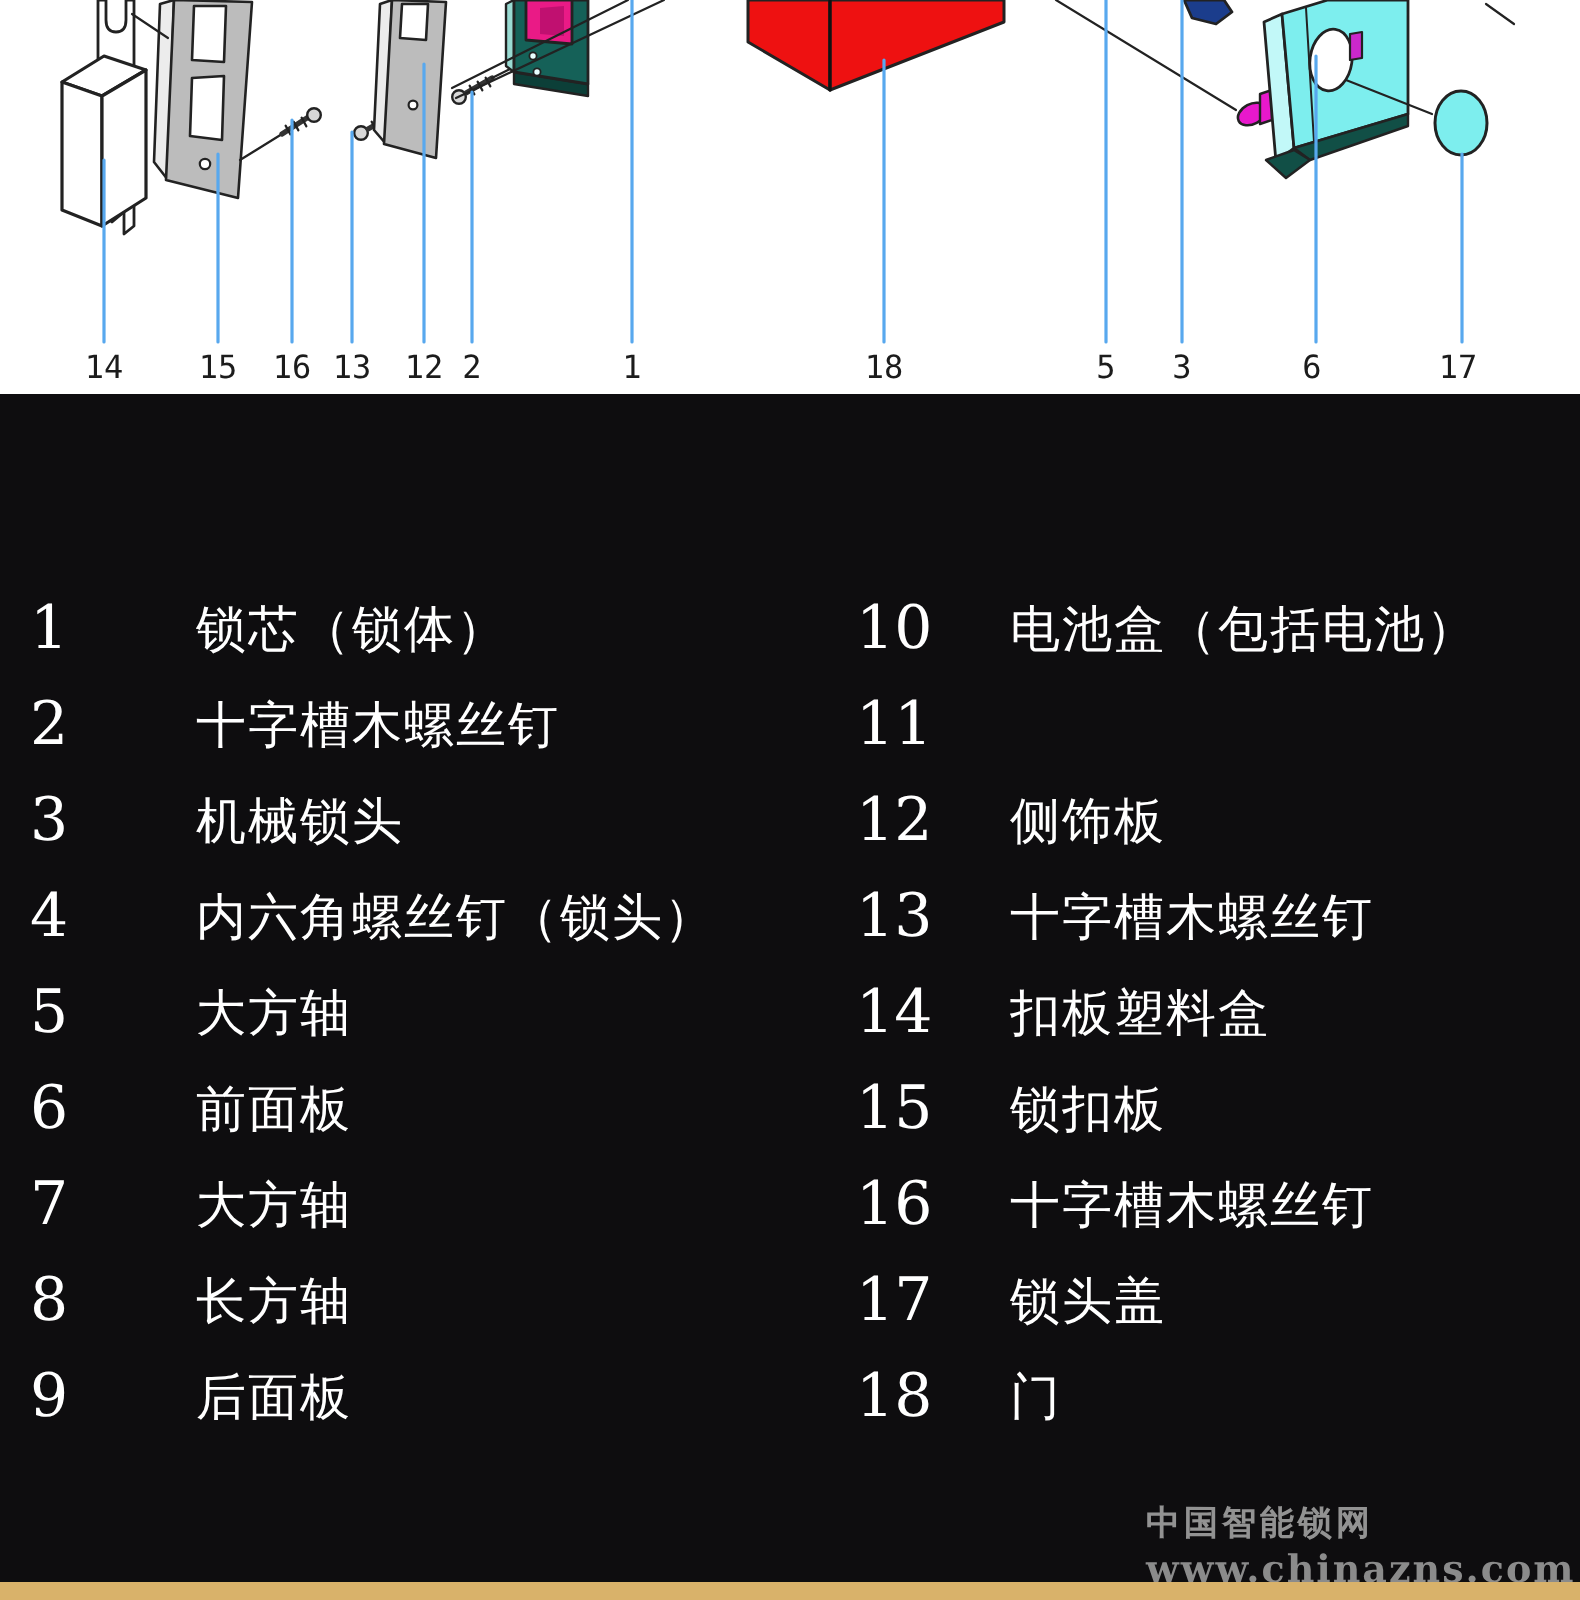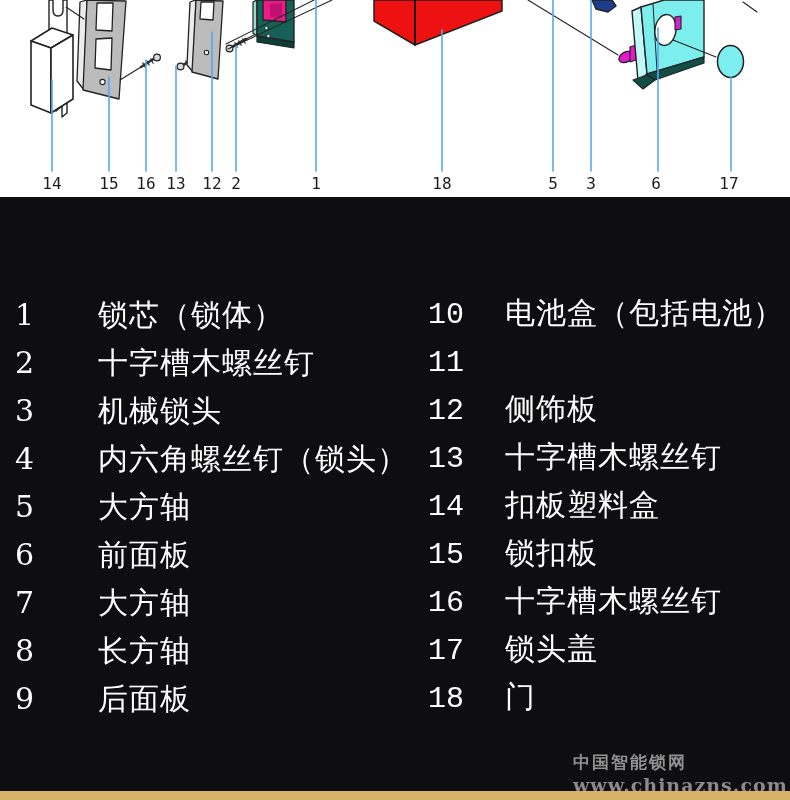--- a/index.html
+++ b/index.html
@@ -9,25 +9,25 @@
   .diagram{position:absolute;left:0;top:0;width:790px;height:197px;background:#ffffff;}
   .diagram svg{position:absolute;left:0;top:0;}
   .plabel{position:absolute;top:174px;transform:translateX(-50%);
           font-family:"DejaVu Sans Mono","Liberation Mono",monospace;
           font-size:16px;color:#1c1c1c;white-space:nowrap;}
   
   .legend{position:absolute;left:0;top:197px;width:790px;height:594px;background:#0e0d0f;
           color:#ffffff;font-family:"DejaVu Serif","Liberation Serif",serif;}
   .col{position:absolute;top:94px;}
   .col-left{left:15px;}
-  .col-right{left:428px;font-family:Liberation Mono, monospace;}
+  .col-right{left:428px;}
   .lrow{height:48px;line-height:48px;display:flex;white-space:nowrap;}
   .lnum{width:83px;font-size:30px;flex:0 0 auto;}
   .col-right .lnum{width:77px;}
-  .lname{font-size:30px;letter-spacing:1px;}
+  .lname{font-size:25px;letter-spacing:1px;}
   
   .watermark{position:absolute;left:588px;top:749px;color:#929292;}
   .wm-title{font-size:17px;font-weight:bold;letter-spacing:2px;line-height:27px;}
   .wm-url{font-size:19px;font-weight:bold;letter-spacing:1px;line-height:18px;color:#8b8b8b;}
   
   .goldbar{position:absolute;left:0;top:791px;width:790px;height:9px;background:#d9b26a;}
 </style>
 </head>
 <body>
 

